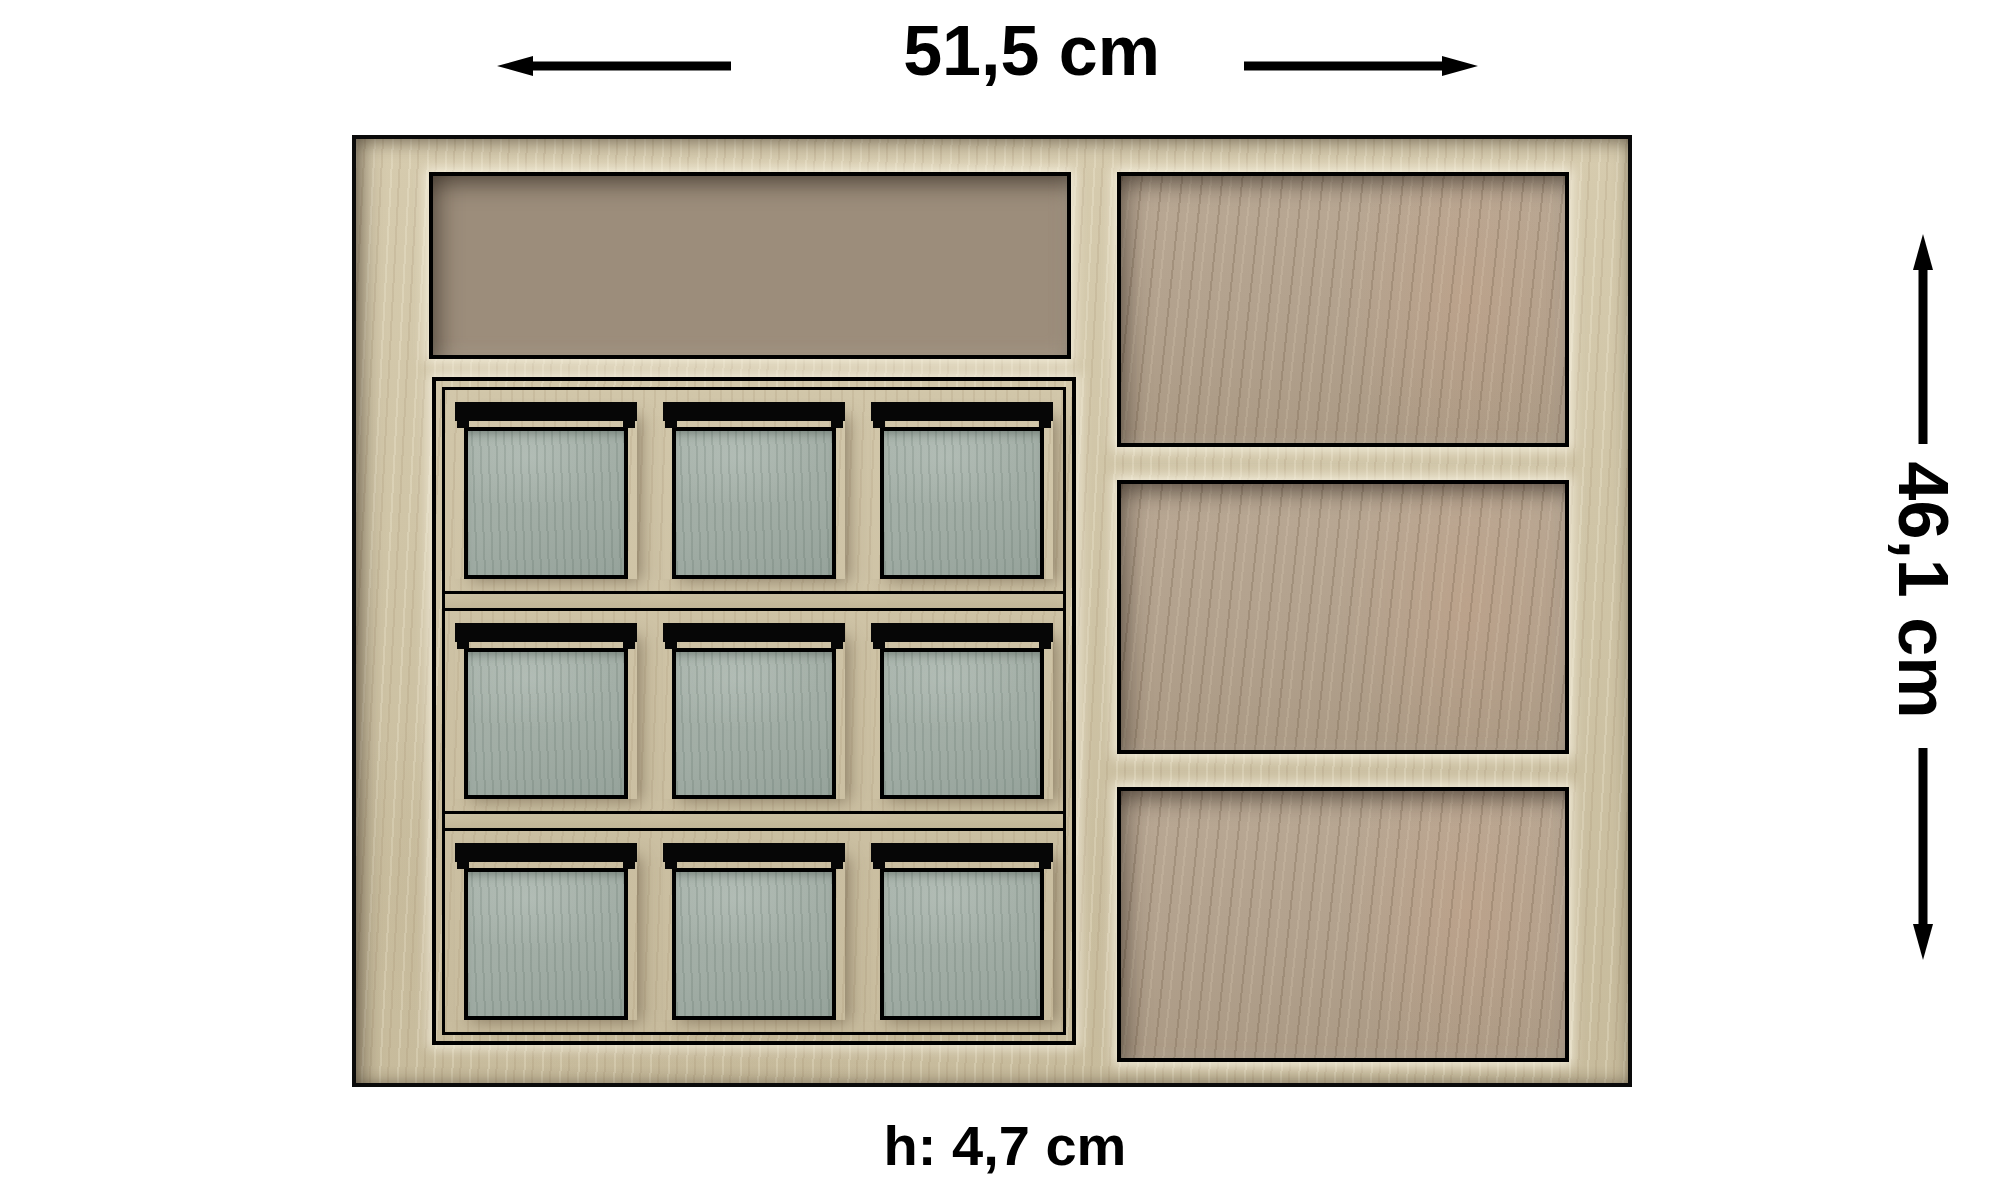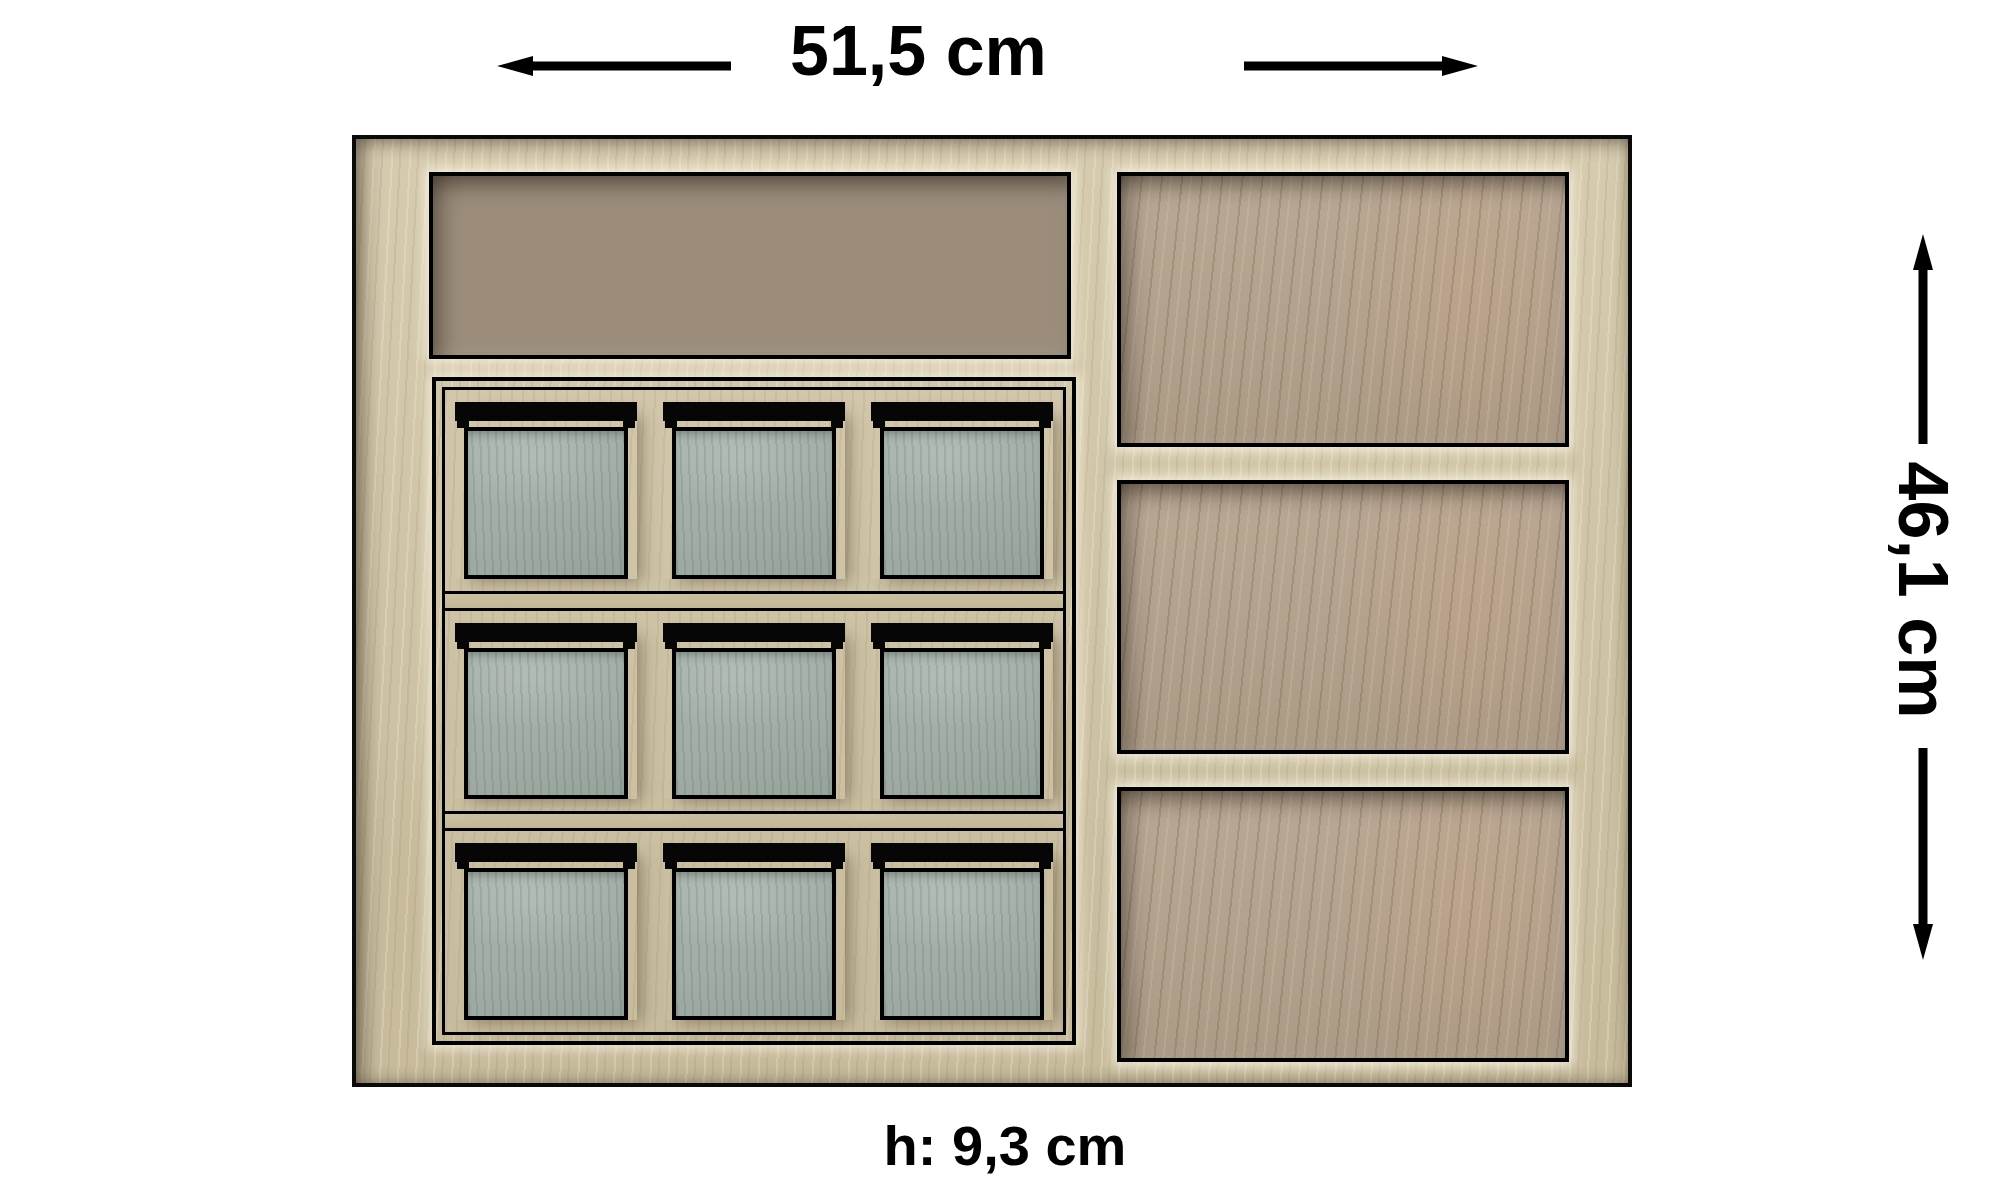--- a/index.html
+++ b/index.html
@@ -14,21 +14,21 @@
 
   
   .dim-label {
     position: absolute;
     font-weight: bold;
     color: #000;
     font-size: 70px;
     line-height: 1;
     white-space: nowrap;
   }
-  .dim-label-width { left: 790px; top: 16px; width: 370px; text-align: left; }
+  .dim-label-width { left: 790px; top: 16px; width: 370px; text-align: right; }
   .dim-label-height {
     left: 1783px; top: 550px; width: 280px; height: 80px;
     text-align: center; line-height: 80px;
     transform: rotate(90deg);
   }
   .dim-label-depth { left: 830px; top: 1118px; width: 350px; text-align: center; font-size: 56px; }
   .arrow { position: absolute; display: block; }
   .arrow-left  { left: 495px;  top: 55px;  width: 240px; height: 22px; }
   .arrow-right { left: 1240px; top: 55px;  width: 240px; height: 22px; }
   .arrow-up    { left: 1912px; top: 232px; width: 22px;  height: 215px; }
@@ -139,21 +139,21 @@
   <svg class="arrow arrow-up" viewBox="0 0 22 215">
     <line x1="11" y1="212" x2="11" y2="30" stroke="#000" stroke-width="9"></line>
     <polygon points="11,2 1,38 21,38" fill="#000"></polygon>
   </svg>
   <div class="dim-label dim-label-height">46,1 cm</div>
   <svg class="arrow arrow-down" viewBox="0 0 22 222">
     <line x1="11" y1="8" x2="11" y2="186" stroke="#000" stroke-width="9"></line>
     <polygon points="11,220 1,184 21,184" fill="#000"></polygon>
   </svg>
 
-  <div class="dim-label dim-label-depth">h: 9,3 cm</div>
+  <div class="dim-label dim-label-depth">h: 4,7 cm</div>
 
   <div class="tray">
     <div class="recess open-compartment"></div>
 
     <div class="grid-outer">
       <div class="grid-inner">
           <div class="card-row">
             <div class="card-cell">
               <div class="card-slot"></div>
               <div class="card-panel"></div>

